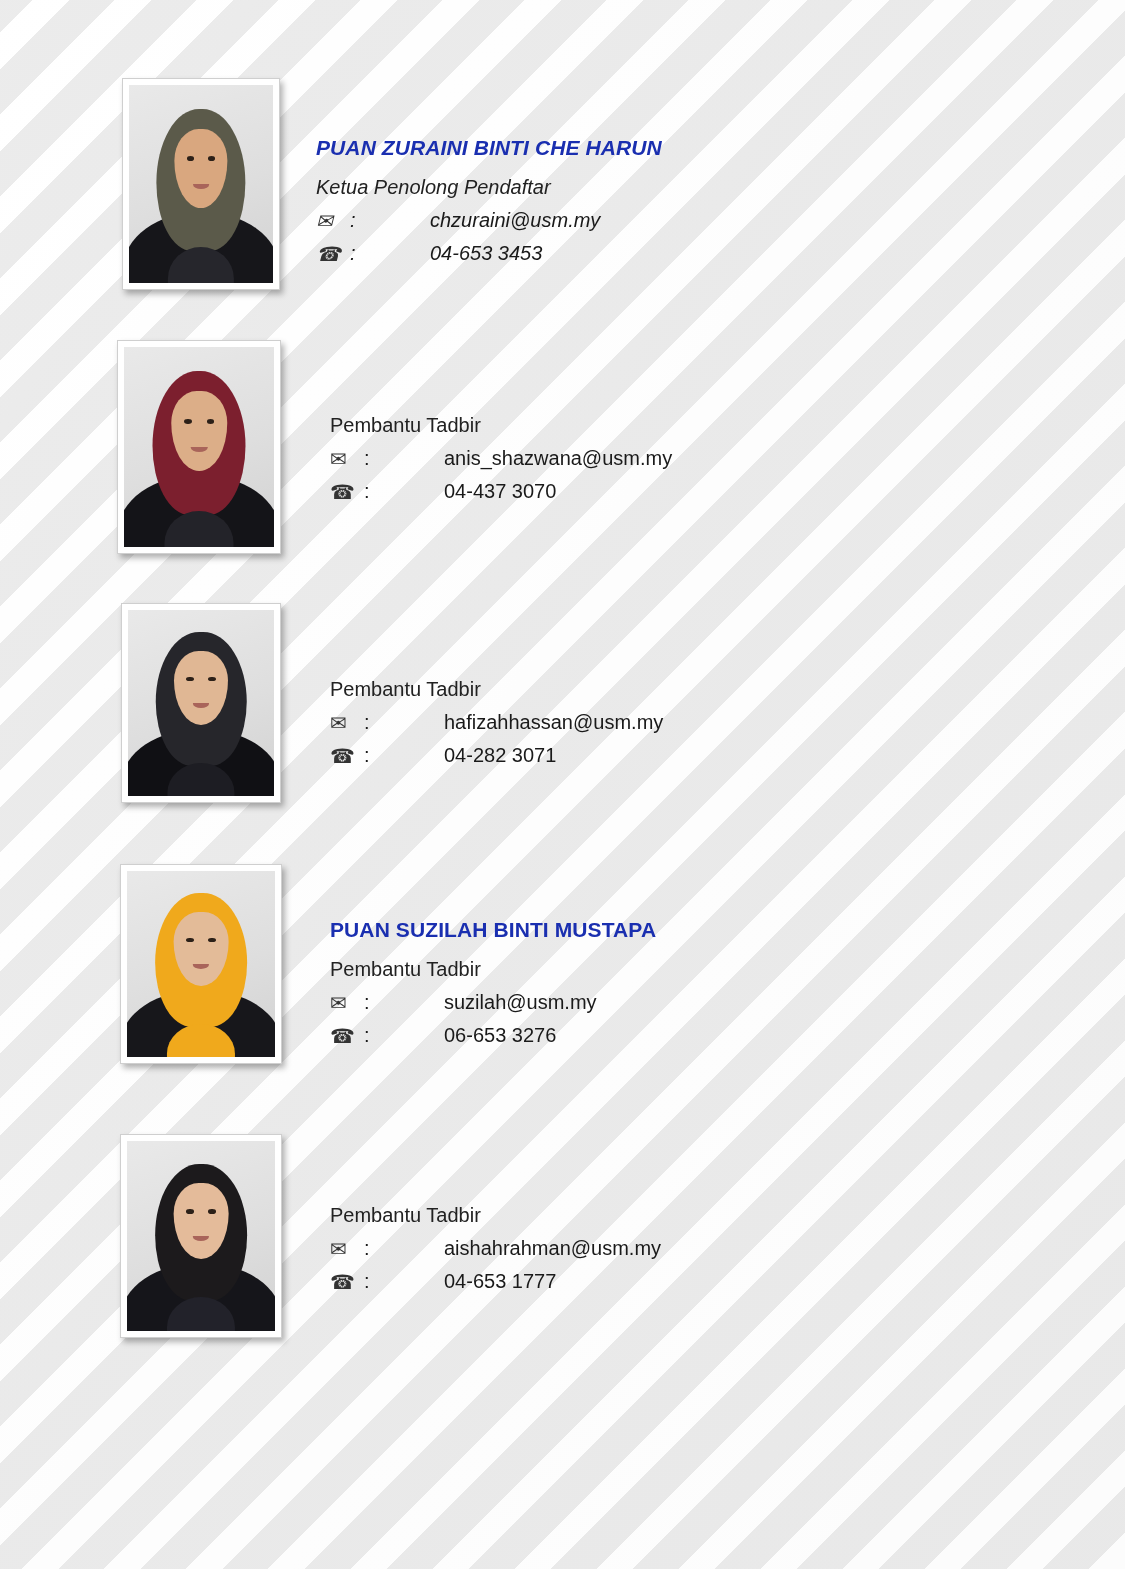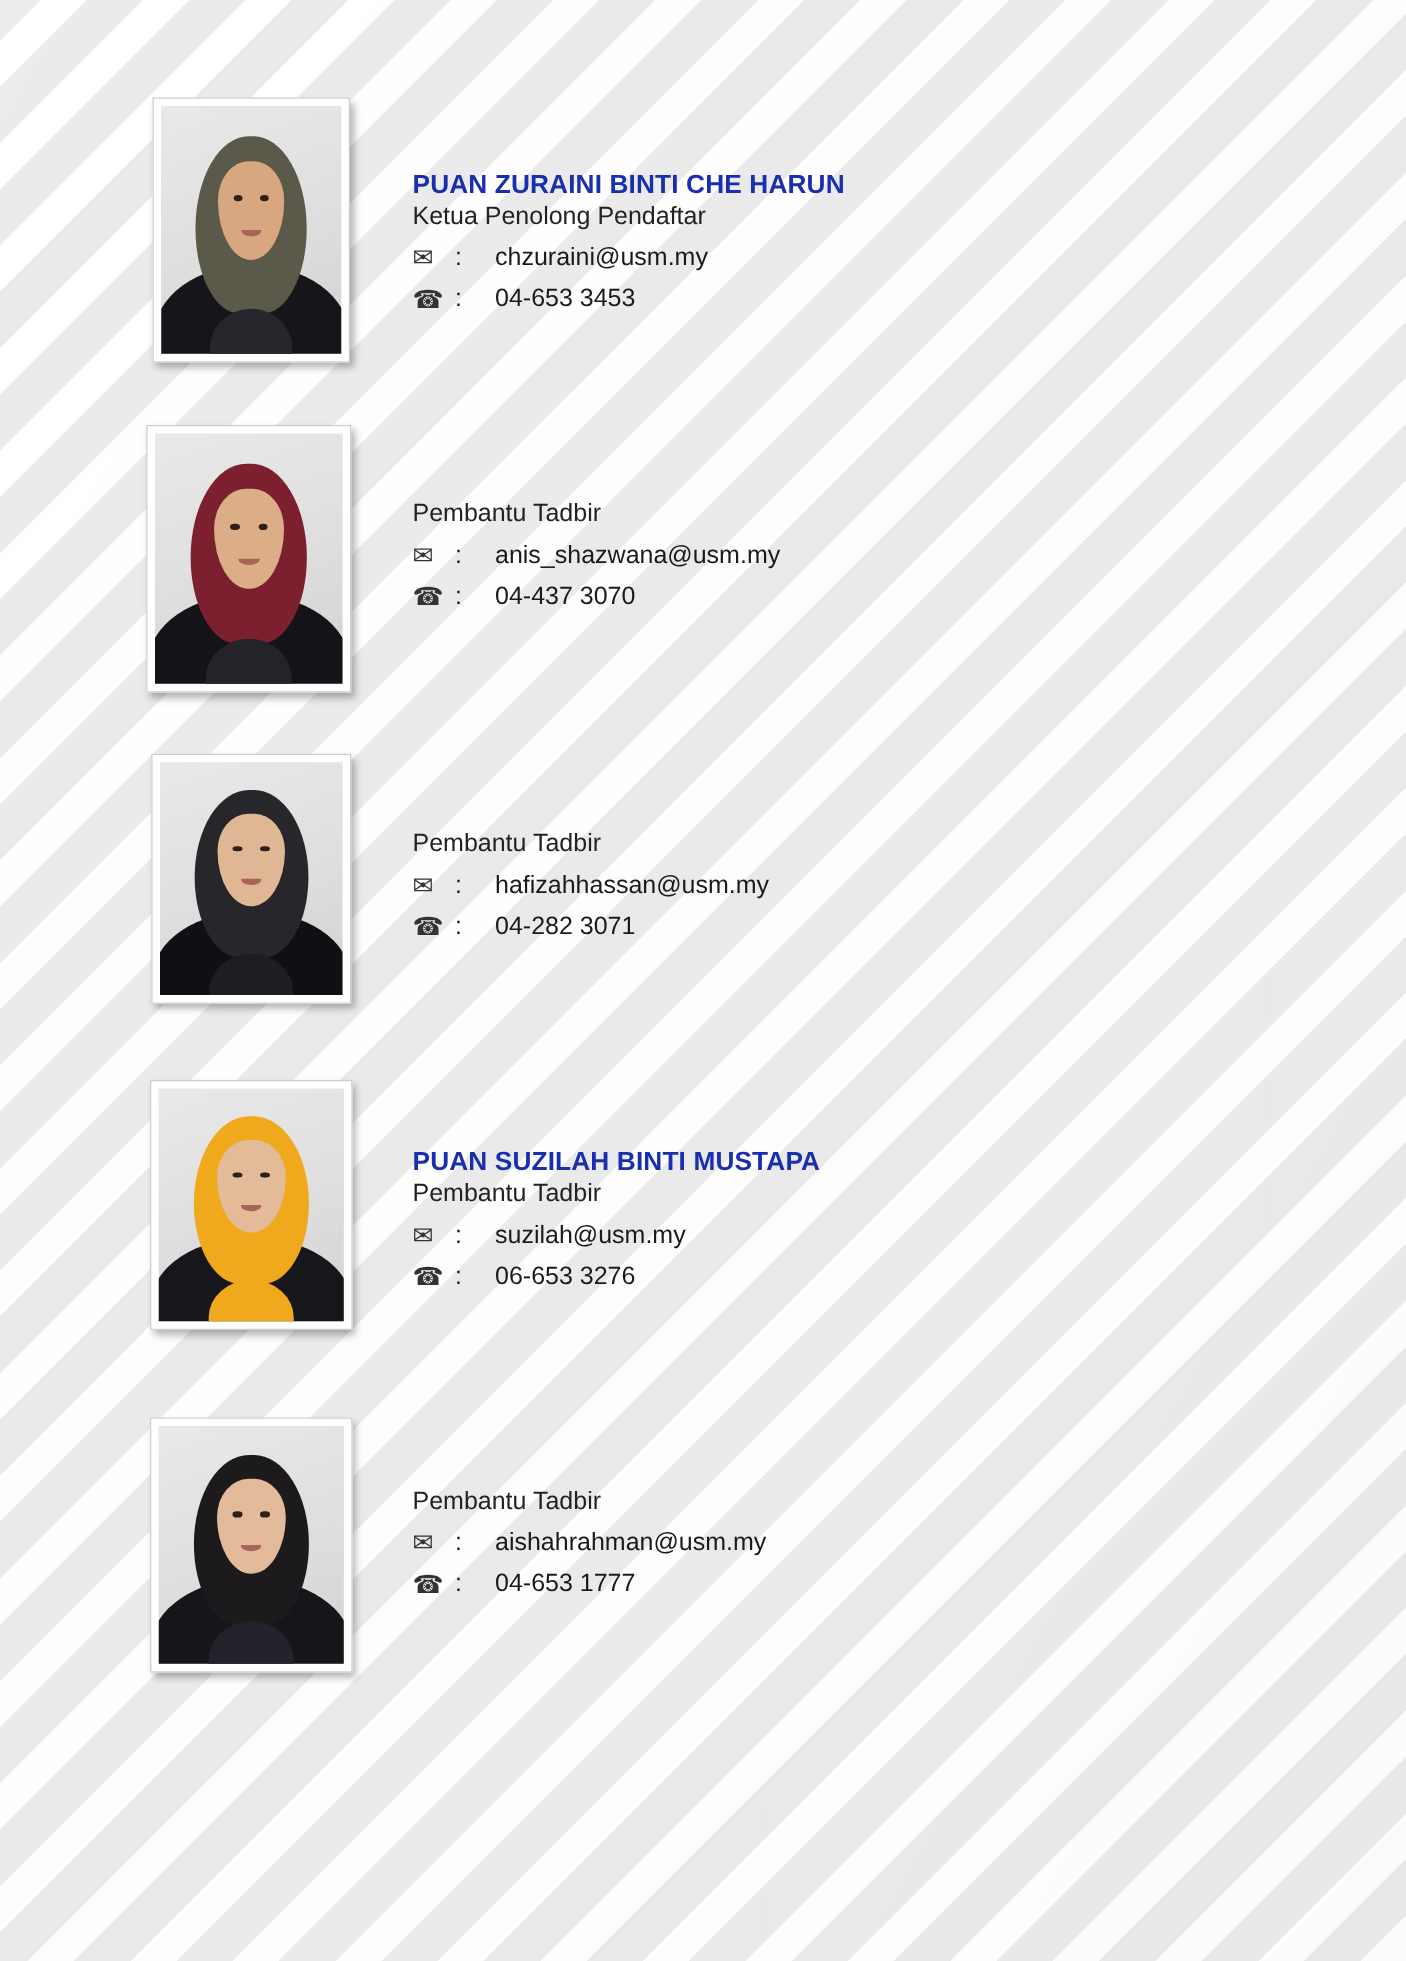--- a/index.html
+++ b/index.html
@@ -128,21 +128,21 @@
   .name {
     color: #1a2fb0;
     font-weight: bold;
     font-size: 21px;
     letter-spacing: 0.1px;
     white-space: nowrap;
   }
   .position {
     color: #222222;
     font-size: 20px;
-    margin-top: 2px;
+    margin-top: 16px;
     white-space: nowrap;
   }
   .contact-row {
     display: flex;
     align-items: center;
     margin-top: 10px;
     font-size: 20px;
     color: #1a1a1a;
     white-space: nowrap;
   }
@@ -153,20 +153,21 @@
     text-align: left;
     line-height: 1;
   }
   .contact-colon {
     width: 32px;
     text-align: left;
     color: #1a1a1a;
   }
   .contact-value {
     color: #1a1a1a;
+    margin-left: 48px;
   }
 </style>
 </head>
 <body>
 
 <div id="bg-texture"></div>
 
 <div id="page">
 
   <div class="staff-entry" style="left:0; top:0;">
@@ -175,21 +176,21 @@
         <div class="backdrop"></div>
         <div class="body" style="background:#16161a;"></div>
         <div class="scarf" style="background:#5b5a4a;"></div>
         <div class="face" style="background:#d9a77f;"></div>
         <div class="eye left"></div>
         <div class="eye right"></div>
         <div class="mouth"></div>
         <div class="shoulders-inner" style="background:#26262c;"></div>
       </div>
     </div>
-    <div class="info" style="left:330px; top:136px;">
+    <div class="info" style="left:316px; top:136px;font-style:italic;">
       <div class="name">PUAN ZURAINI BINTI CHE HARUN</div>
       <div class="position">Ketua Penolong Pendaftar</div>
       <div class="contact-row">
         <span class="contact-icon">✉</span>
         <span class="contact-colon">:</span>
         <span class="contact-value">chzuraini@usm.my</span>
       </div>
       <div class="contact-row">
         <span class="contact-icon">☎</span>
         <span class="contact-colon">:</span>

